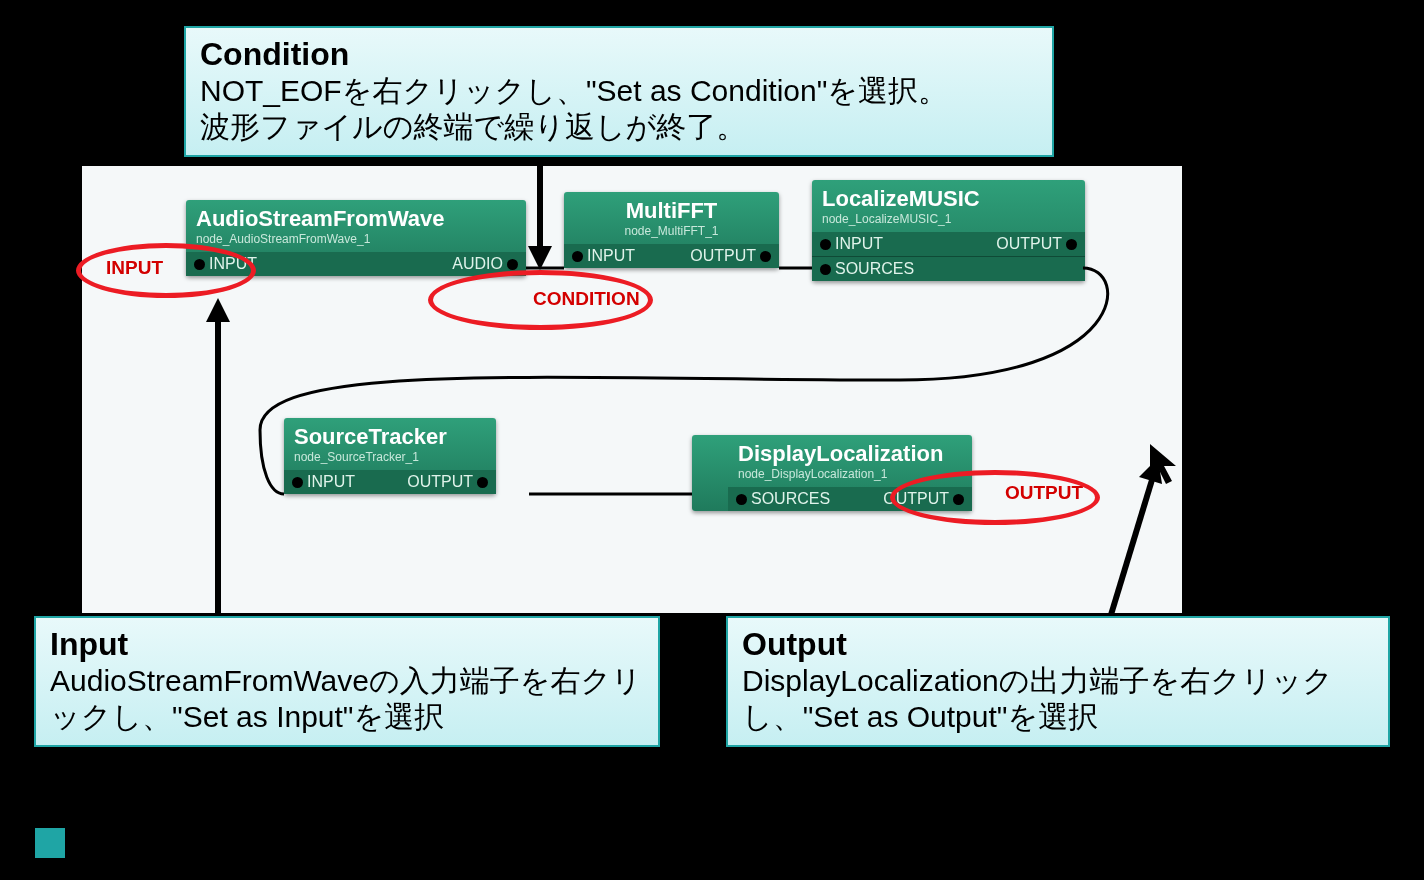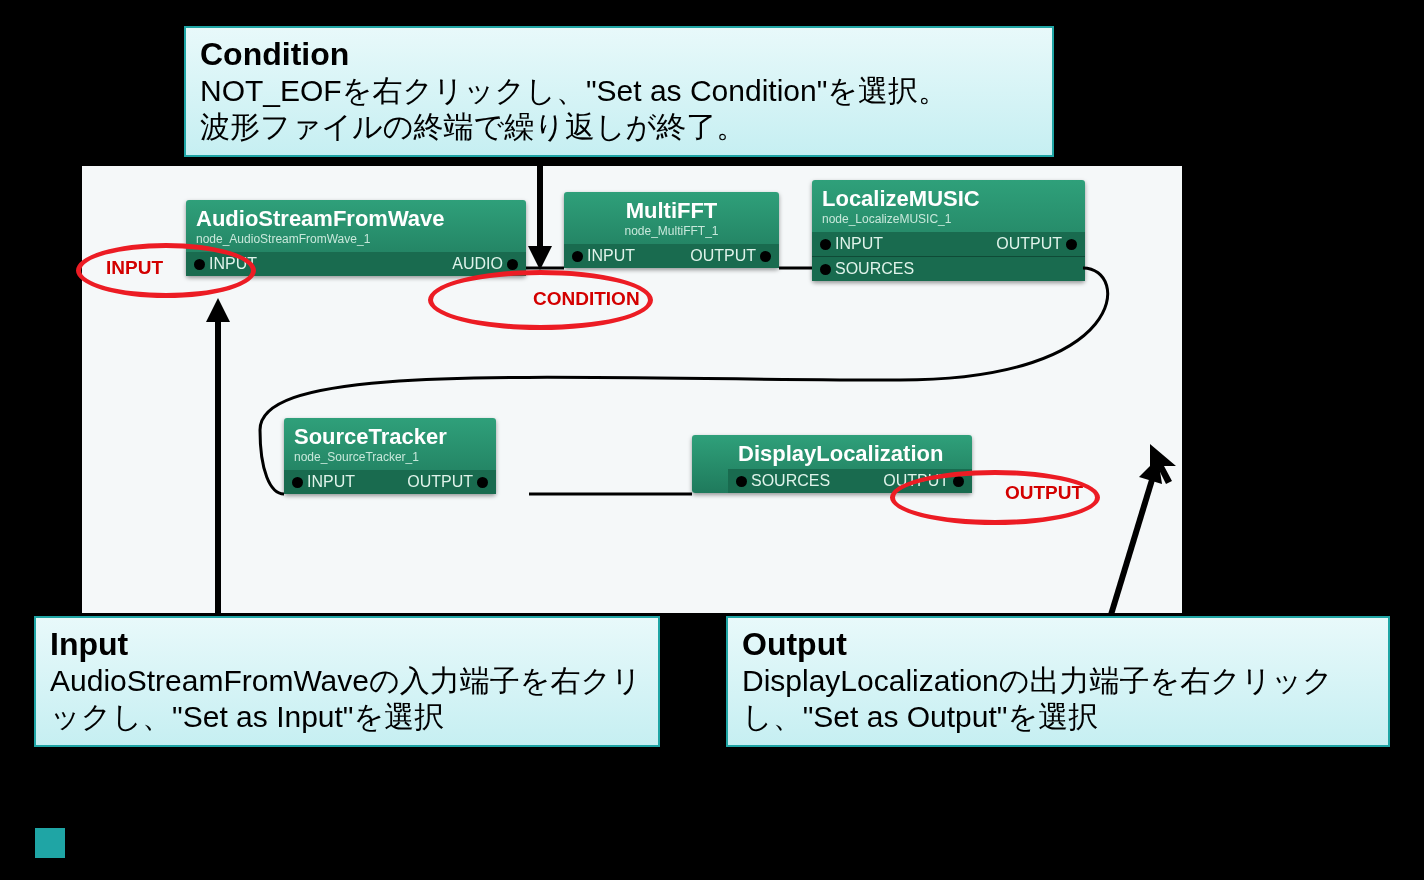--- a/index.html
+++ b/index.html
@@ -168,20 +168,21 @@
     <span class="port-right">
         <span>OUTPUT</span>
         <span class="port-dot"></span>
       </span>
   </div>
 </div>
 
 <div class="node" style="left:692px; top:435px; width:280px;padding-left:36px;">
   <div class="node-header">
     <div class="node-title">DisplayLocalization</div>
+    <div class="node-sub">node_DisplayLocalization_1</div>
   </div>
   <div class="port-row">
     <span class="port-left">
         <span class="port-dot"></span>
         <span>SOURCES</span>
       </span>
     <span class="port-right">
         <span>OUTPUT</span>
         <span class="port-dot"></span>
       </span>

